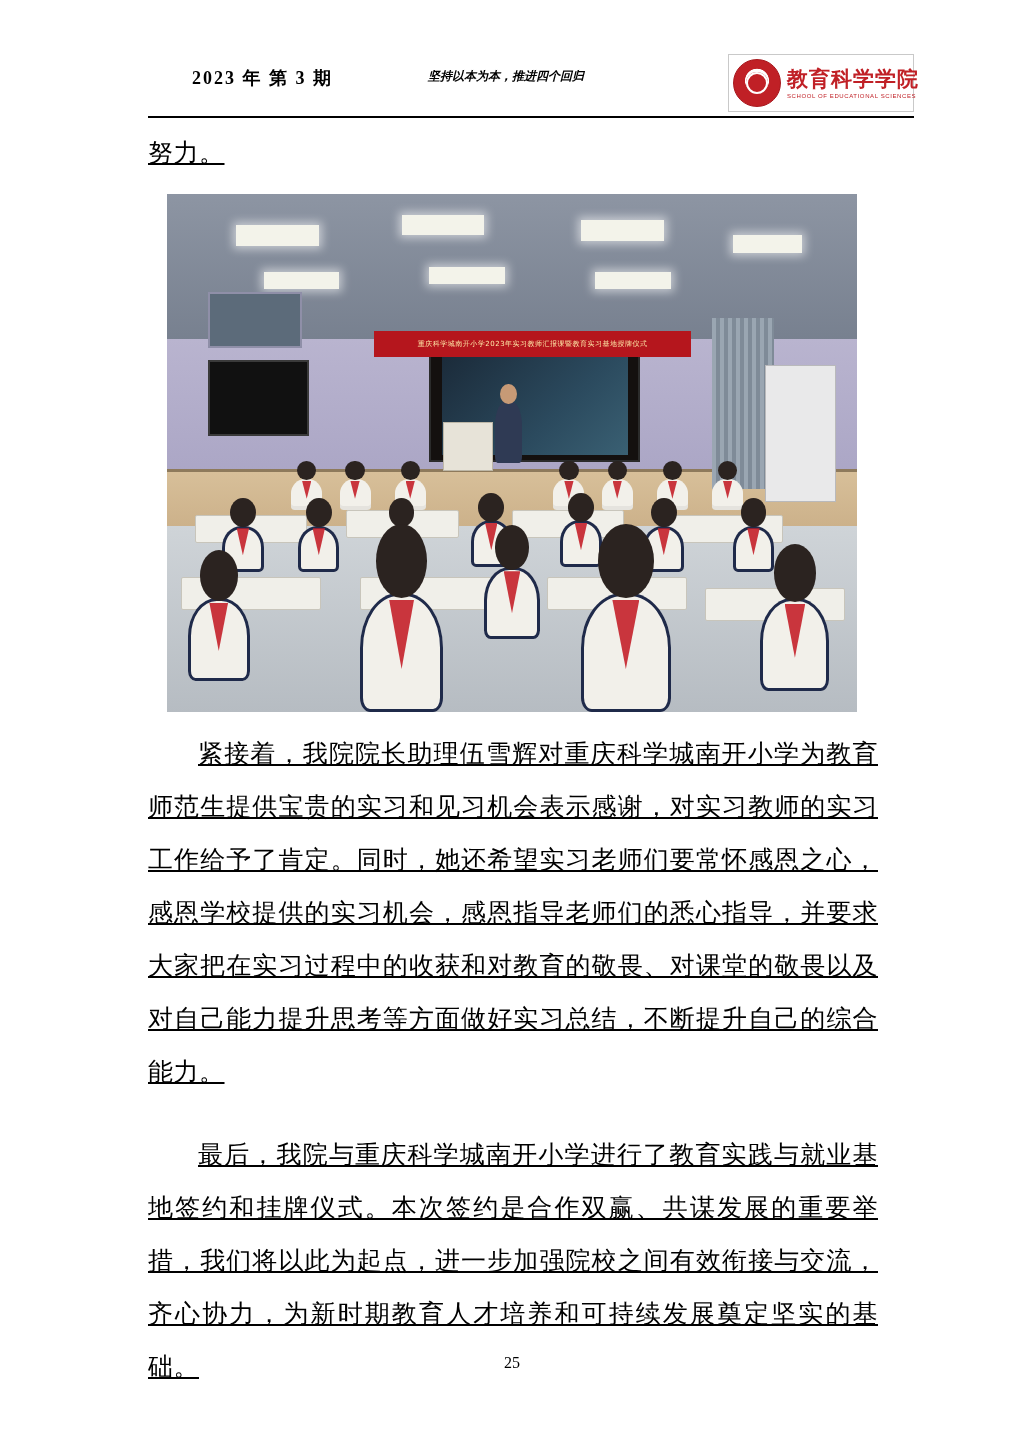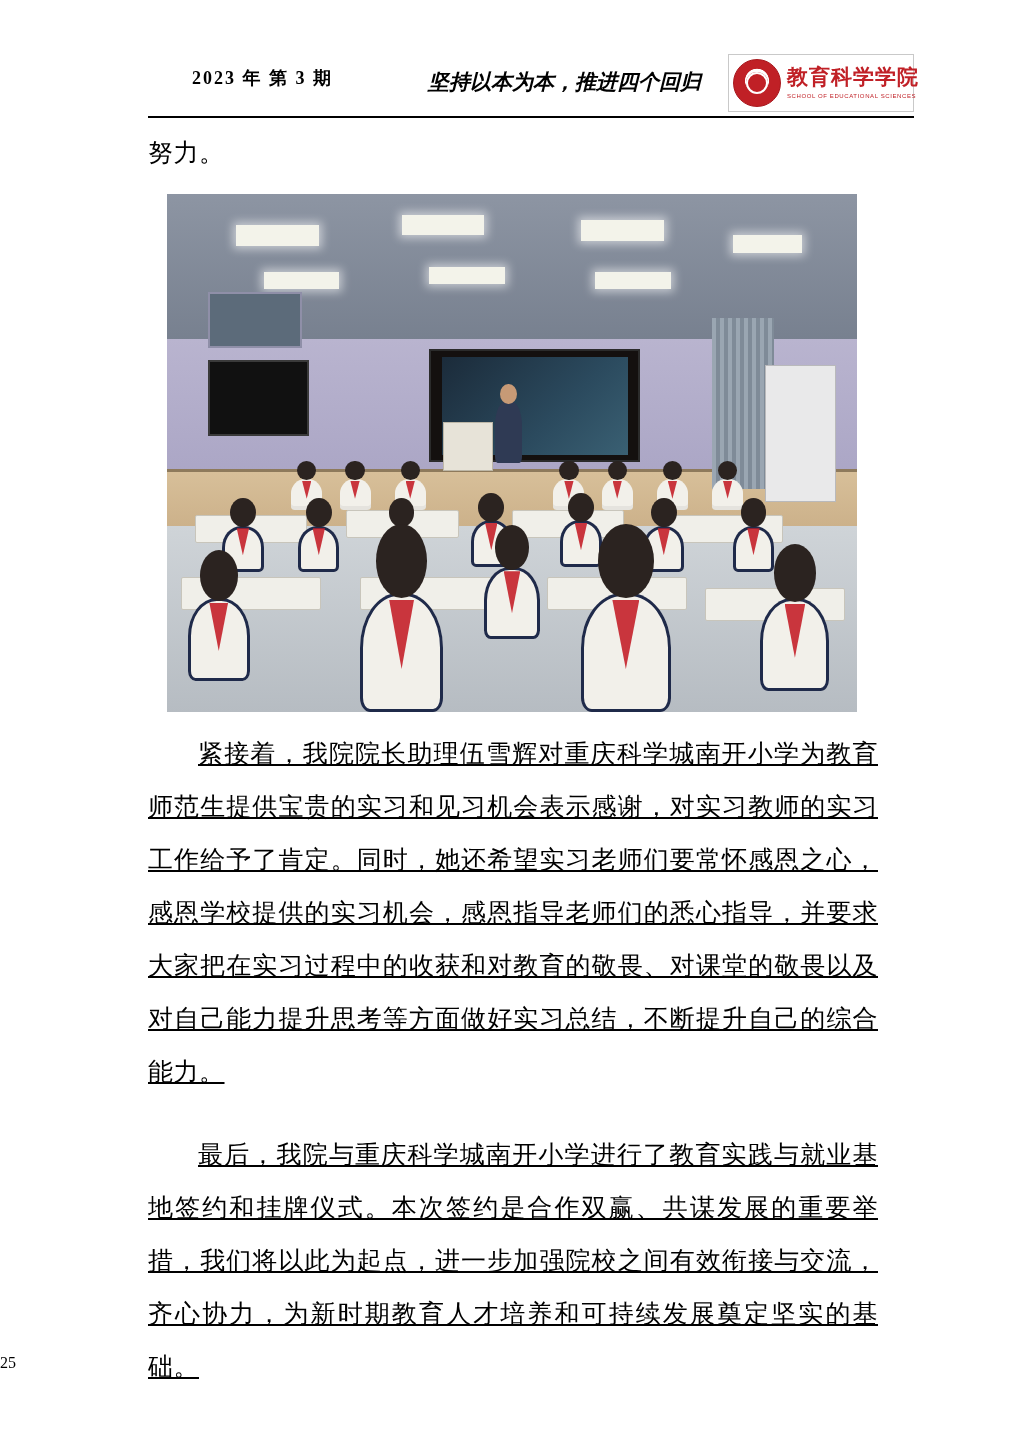--- a/index.html
+++ b/index.html
@@ -37,21 +37,21 @@
     font-size: 18px;
     font-weight: bold;
     letter-spacing: 2px;
     font-family: "Liberation Serif", "DejaVu Serif", serif;
     white-space: nowrap;
   }
   .header-title {
     position: absolute;
     left: 280px;
     top: 12px;
-    font-size: 21px;
+    font-size: 12px;
     font-style: italic;
     font-weight: bold;
     font-family: "DejaVu Serif", "Liberation Serif", serif;
     white-space: nowrap;
   }
   .header-logo {
     position: absolute;
     right: 0px;
     top: -2px;
     width: 186px;
@@ -89,21 +89,21 @@
     display: flex;
     flex-direction: column;
     justify-content: center;
   }
   .logo-cn {
     font-size: 21px;
     font-weight: bold;
     color: #c02026;
     letter-spacing: 1px;
     line-height: 1.1;
-    font-family: Liberation Mono, monospace;
+    font-family: Liberation Sans, sans-serif;
     white-space: nowrap;
   }
   .logo-en {
     font-size: 6px;
     color: #c02026;
     letter-spacing: 0.6px;
     margin-top: 3px;
     font-family: "Liberation Sans", sans-serif;
     white-space: nowrap;
   }
@@ -120,21 +120,21 @@
   .body-text {
     position: absolute;
     left: 148px;
     width: 730px;
     font-size: 25px;
     line-height: 53px;
     font-family: "DejaVu Serif", "Liberation Serif", serif;
     text-align: justify;
     letter-spacing: 0.5px;
   }
-  #para-top { top: 126px; }
+  #para-top { top: 126px; text-decoration: underline; }
   #para-2 { top: 727px; }
   #para-3 { top: 1128px; }
   .indent { text-indent: 2em; text-decoration: underline; }
 
   
   .photo {
     position: absolute;
     left: 167px;
     top: 194px;
     width: 690px;
@@ -248,21 +248,21 @@
     clip-path: polygon(50% 100%, 0 0, 100% 0);
     opacity: .9;
   }
   .stripe-navy { box-shadow: inset 0 0 0 3px #1f2a4a; }
 
   
   .page-number {
     position: absolute;
     left: 0; right: 0;
     top: 1354px;
-    text-align: left;
+    text-align: center;
     font-size: 16px;
     font-family: "Liberation Serif", "DejaVu Serif", serif;
   }
 </style>
 </head>
 <body>
 
 <div class="page">
 
   <div class="header">
@@ -295,20 +295,21 @@
     <div class="floor"></div>
 
     <div class="window-left"></div>
     <div class="tv-left"></div>
     <div class="curtain"></div>
     <div class="cabinet"></div>
 
     <div class="screen">
       <div class="screen-inner"></div>
     </div>
+    <div class="screen-banner">重庆科学城南开小学2023年实习教师汇报课暨教育实习基地授牌仪式</div>
 
     <div class="podium"></div>
     <div class="teacher"></div>
 
     <div class="desk" style="left:4%;top:62%;width:16%;height:5%"></div>
     <div class="desk" style="left:26%;top:61%;width:16%;height:5%"></div>
     <div class="desk" style="left:50%;top:61%;width:16%;height:5%"></div>
     <div class="desk" style="left:72%;top:62%;width:17%;height:5%"></div>
     <div class="desk" style="left:2%;top:74%;width:20%;height:6%"></div>
     <div class="desk" style="left:28%;top:74%;width:20%;height:6%"></div>

